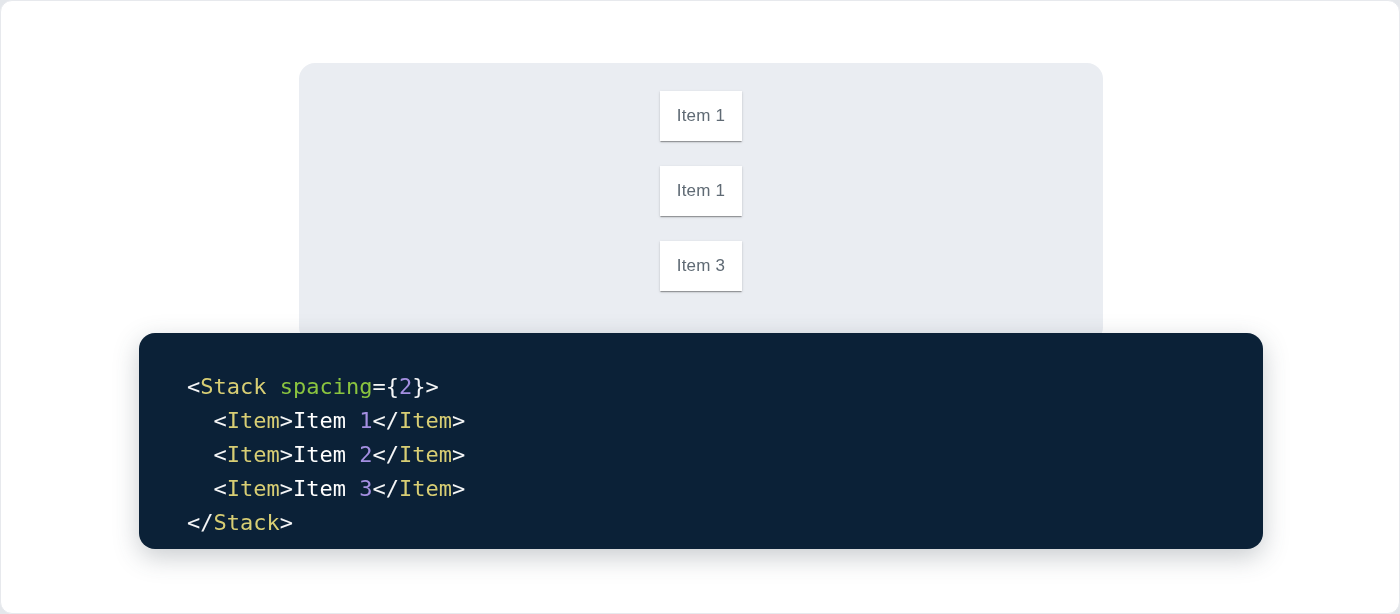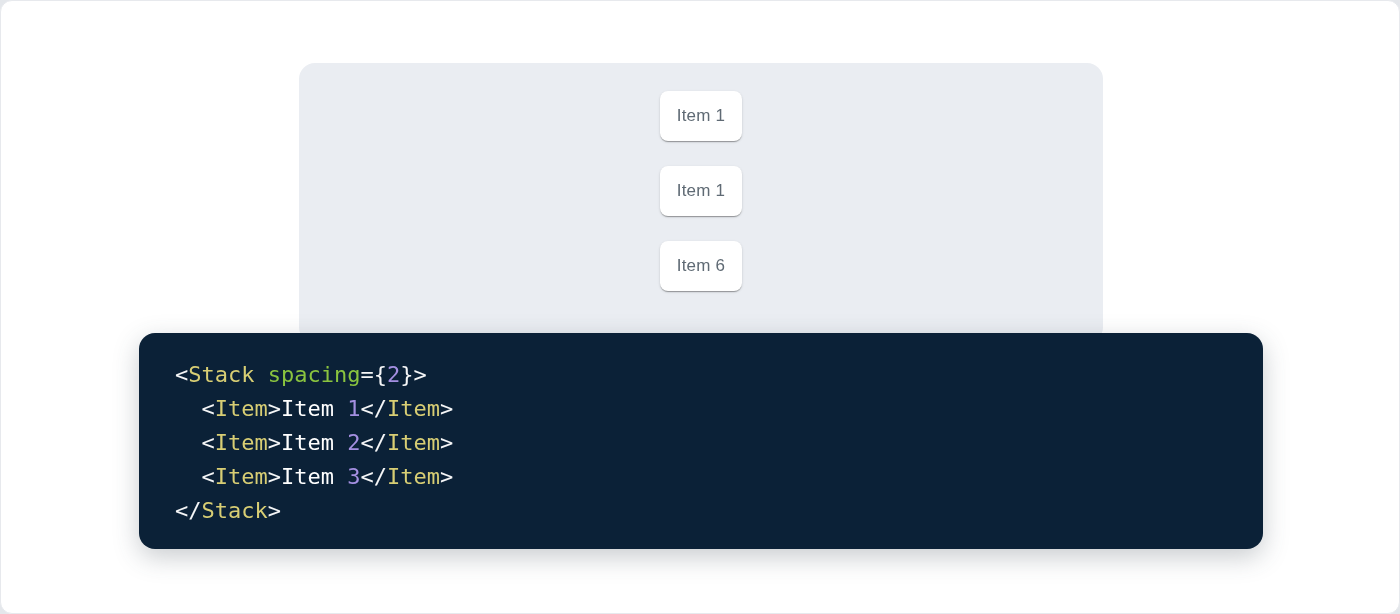--- a/index.html
+++ b/index.html
@@ -35,21 +35,21 @@
     align-items: center;
     padding-top: 28px;
     gap: 25px;
   }
   .item-card {
     width: 82px;
     height: 50px;
     box-sizing: border-box;
     background: var(--card-bg, #ffffff);
     color: var(--card-text, #5f6a74);
-    border-radius: 8px;
+    border-radius: 0;
     display: flex;
     align-items: center;
     justify-content: center;
     font-size: 17px;
     letter-spacing: 0.2px;
     box-shadow: 0 2px 1px -1px rgba(0,0,0,0.2),
                 0 1px 1px 0 rgba(0,0,0,0.14),
                 0 1px 3px 0 rgba(0,0,0,0.12);
   }
   .code-block {
@@ -58,34 +58,34 @@
     top: 332px;
     width: 1124px;
     height: 216px;
     box-sizing: border-box;
     background: var(--code-bg, #0b2137);
     border-radius: 16px;
     padding: 21px 32px 24px 32px;
     box-shadow: 0 8px 26px rgba(61, 71, 82, 0.28);
   }
   .code-block pre {
-    margin: 4px;
+    margin: 16px;
     font-family: "DejaVu Sans Mono", "Liberation Mono", monospace;
     font-size: 22px;
     line-height: 34px;
     font-weight: 500;
     white-space: pre;
   }
   .code-line { height: 34px; }
 </style>
 </head>
 <body>
 
 <div class="screen">
   <div class="demo-panel" id="demo-panel">
       <div class="item-card">Item 1</div>
       <div class="item-card">Item 1</div>
-      <div class="item-card">Item 6</div>
+      <div class="item-card">Item 3</div>
     </div>
   <div class="code-block">
     <pre><code id="code-lines"><div class="code-line"><span style="color: rgb(245, 246, 247);">&lt;</span><span style="color: rgb(216, 206, 116);">Stack</span><span style="color: rgb(255, 255, 255);"> </span><span style="color: rgb(138, 196, 63);">spacing</span><span style="color: rgb(245, 246, 247);">=</span><span style="color: rgb(245, 246, 247);">{</span><span style="color: rgb(164, 143, 225);">2</span><span style="color: rgb(245, 246, 247);">}</span><span style="color: rgb(245, 246, 247);">&gt;</span></div><div class="code-line"><span style="color: rgb(255, 255, 255);">  </span><span style="color: rgb(245, 246, 247);">&lt;</span><span style="color: rgb(216, 206, 116);">Item</span><span style="color: rgb(245, 246, 247);">&gt;</span><span style="color: rgb(255, 255, 255);">Item </span><span style="color: rgb(164, 143, 225);">1</span><span style="color: rgb(245, 246, 247);">&lt;/</span><span style="color: rgb(216, 206, 116);">Item</span><span style="color: rgb(245, 246, 247);">&gt;</span></div><div class="code-line"><span style="color: rgb(255, 255, 255);">  </span><span style="color: rgb(245, 246, 247);">&lt;</span><span style="color: rgb(216, 206, 116);">Item</span><span style="color: rgb(245, 246, 247);">&gt;</span><span style="color: rgb(255, 255, 255);">Item </span><span style="color: rgb(164, 143, 225);">2</span><span style="color: rgb(245, 246, 247);">&lt;/</span><span style="color: rgb(216, 206, 116);">Item</span><span style="color: rgb(245, 246, 247);">&gt;</span></div><div class="code-line"><span style="color: rgb(255, 255, 255);">  </span><span style="color: rgb(245, 246, 247);">&lt;</span><span style="color: rgb(216, 206, 116);">Item</span><span style="color: rgb(245, 246, 247);">&gt;</span><span style="color: rgb(255, 255, 255);">Item </span><span style="color: rgb(164, 143, 225);">3</span><span style="color: rgb(245, 246, 247);">&lt;/</span><span style="color: rgb(216, 206, 116);">Item</span><span style="color: rgb(245, 246, 247);">&gt;</span></div><div class="code-line"><span style="color: rgb(245, 246, 247);">&lt;/</span><span style="color: rgb(216, 206, 116);">Stack</span><span style="color: rgb(245, 246, 247);">&gt;</span></div></code></pre>
   </div>
 </div>
 
 </body></html>

